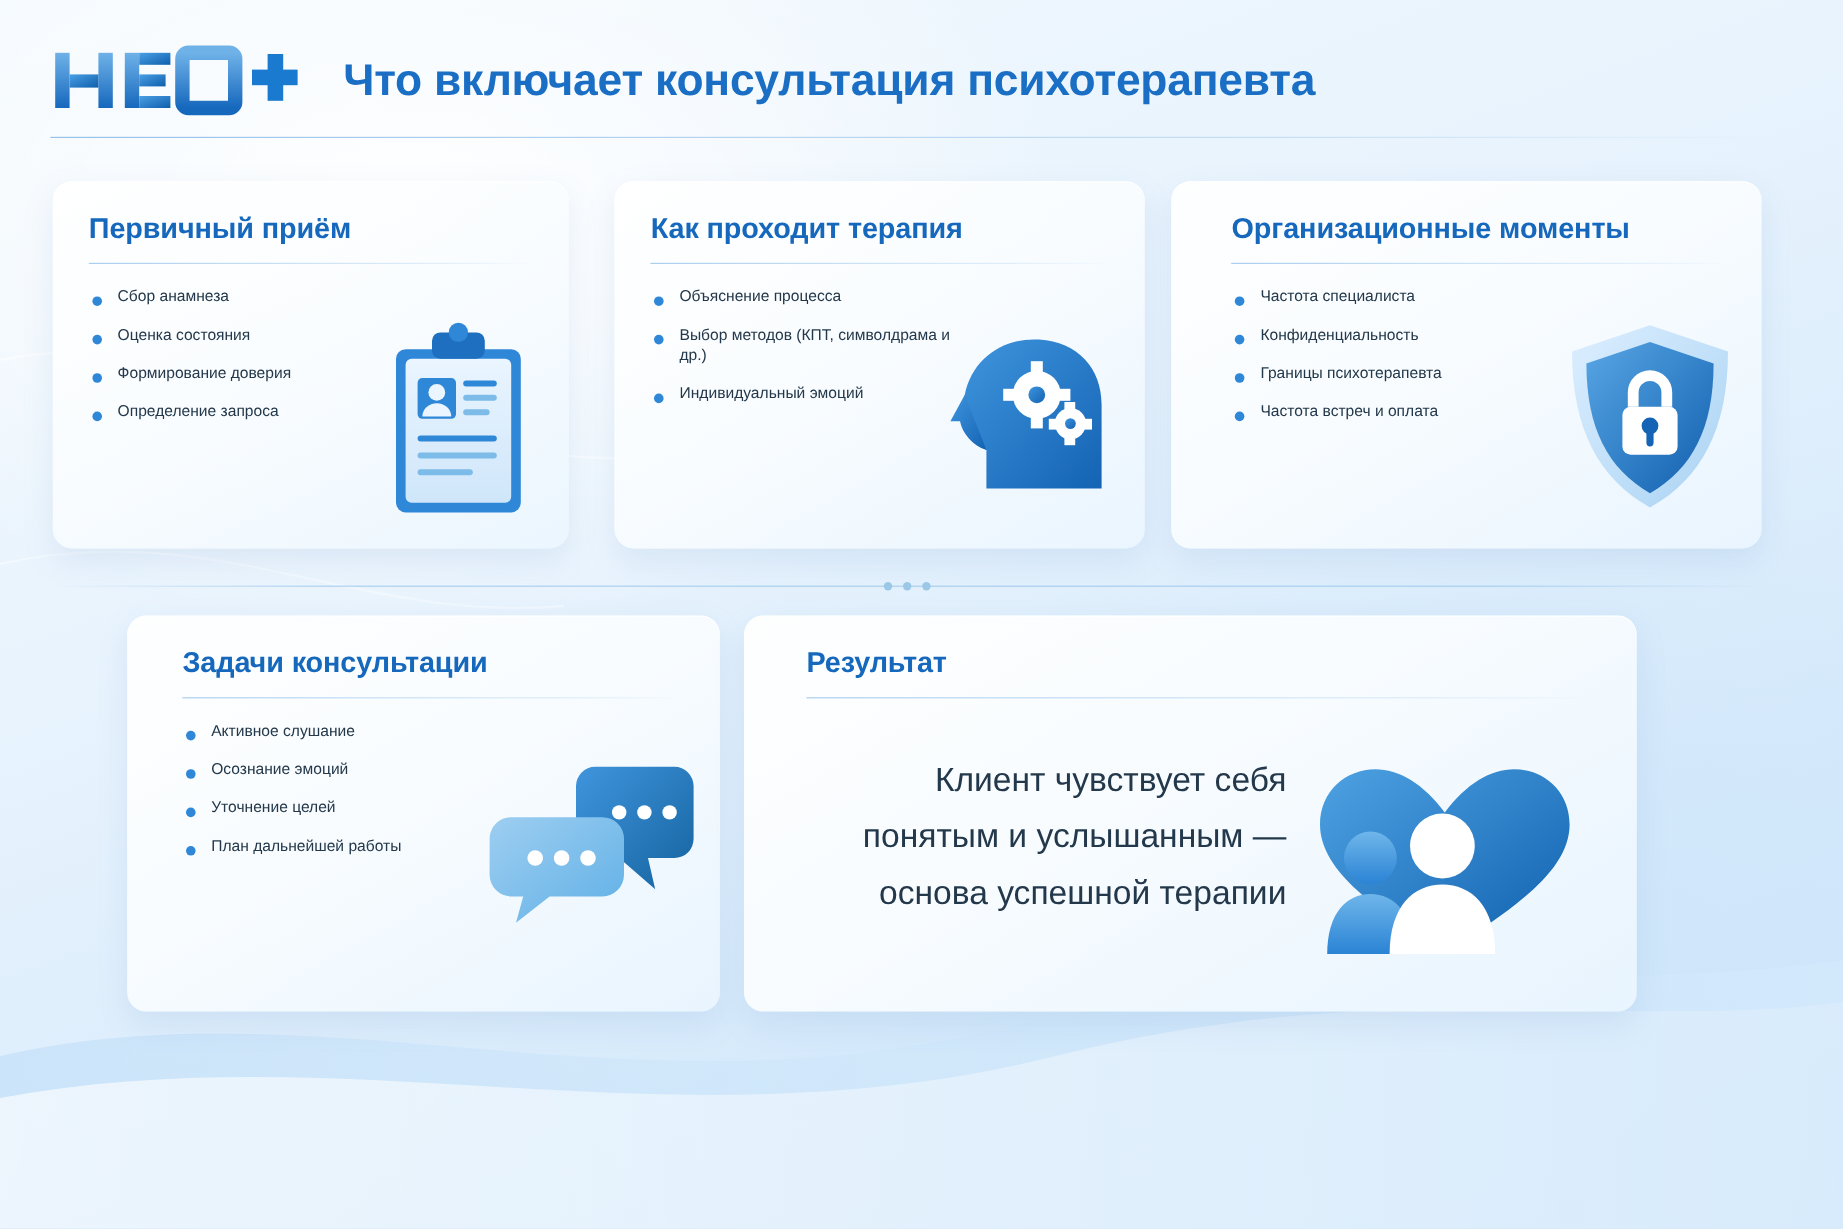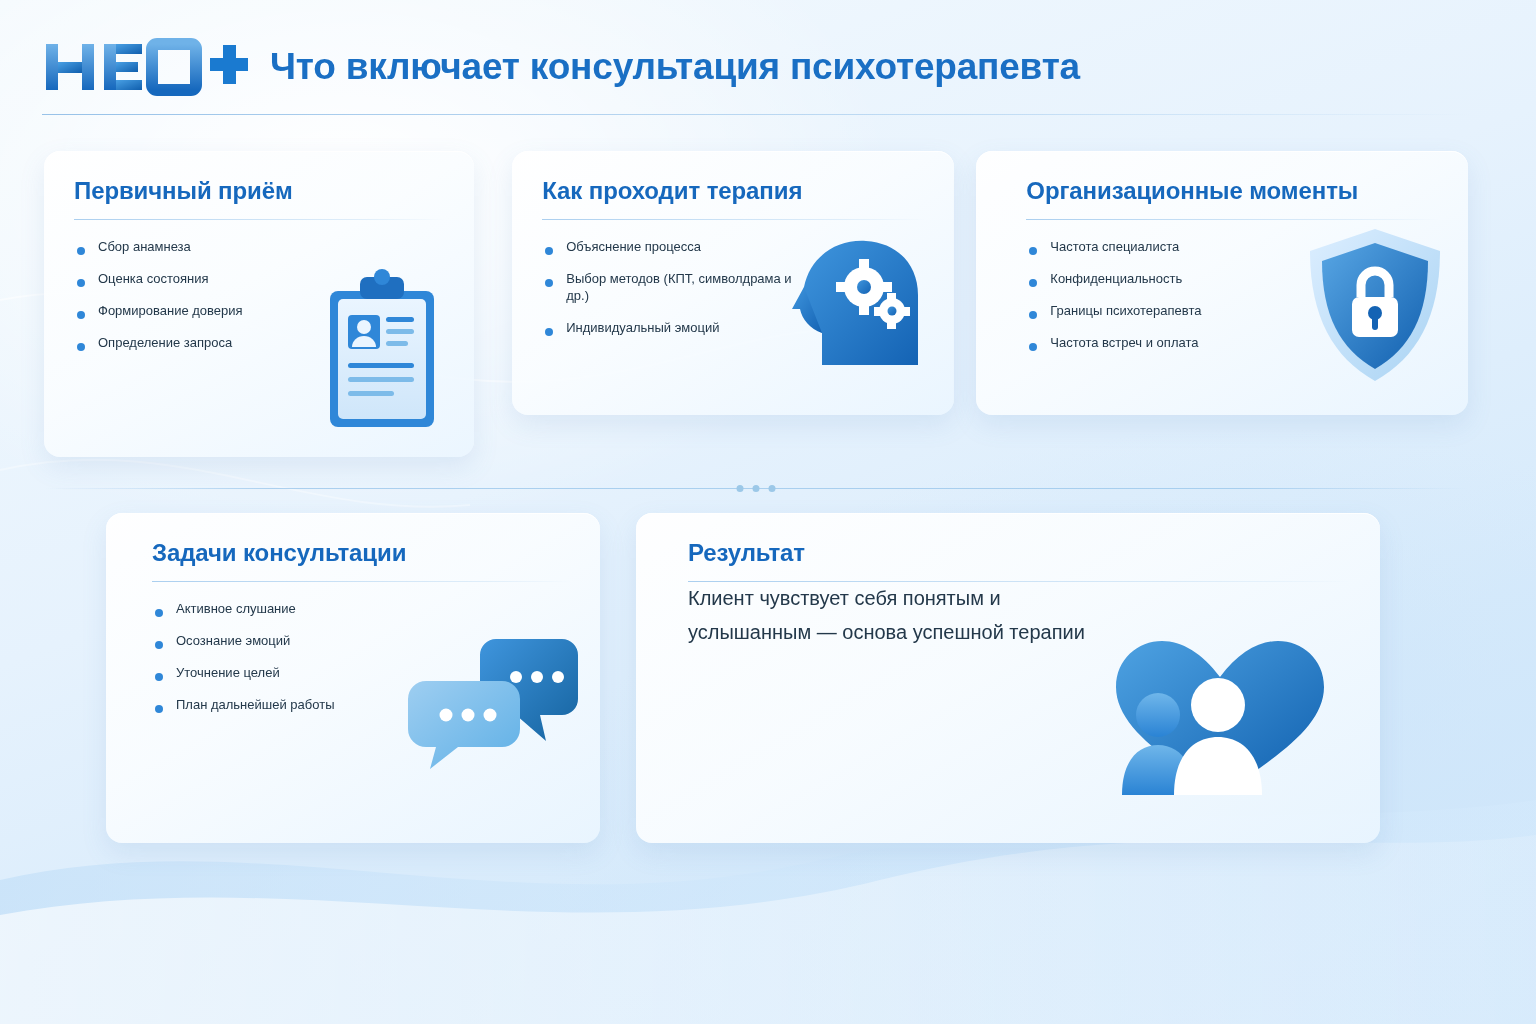--- a/index.html
+++ b/index.html
@@ -38,21 +38,21 @@
     width: 1536px;
     height: 1024px;
     box-sizing: border-box;
     padding: 36px 64px 24px 40px;
   }
 
   
   .header {
     display: flex;
     align-items: center;
-    gap: 18px;
+    gap: 34px;
     padding-left: 2px;
   }
   .logo {
     display: flex;
     align-items: center;
     gap: 2px;
     font-size: 0;
     line-height: 0;
   }
   .page-title {
@@ -119,22 +119,22 @@
     left: 3px;
     top: 9px;
     width: 8px;
     height: 8px;
     border-radius: 50%;
     background: #2f87d8;
   }
 
   
   #card-primary   { width: 436px; height: 306px; }
-  #card-therapy   { width: 448px; height: 264px; margin-left: 16px; }
-  #card-org       { width: 478px; height: 264px; padding-left: 20px; }
+  #card-therapy   { width: 448px; height: 306px; margin-left: 16px; }
+  #card-org       { width: 478px; height: 306px; padding-left: 20px; }
 
   .card-art {
     position: absolute;
     z-index: 1;
     pointer-events: none;
   }
 
   
   .mid-divider {
     position: relative;
@@ -163,35 +163,37 @@
     display: block;
     width: 7px;
     height: 7px;
     border-radius: 50%;
     background: #9cc8e8;
     margin-top: 6px;
   }
 
   .row-bottom {
     display: flex;
-    gap: 36px;
+    gap: 20px;
     margin-top: 16px;
     padding: 0 4px 0 66px;
   }
   #card-tasks  { width: 494px; height: 330px; }
   #card-result { width: 744px; height: 330px; }
 
   #card-tasks .card-inner { padding: 26px 28px 26px 46px; }
   #card-result .card-inner { padding: 26px 30px 26px 52px; }
 
   .result-text {
-    font-size: 20px;
+    margin-top: 44px;
+    font-size: 28px;
     line-height: 1.68;
     color: #23384a;
     max-width: 400px;
+    text-align: right;
   }
 </style>
 </head>
 <body>
 
 <div class="bg"></div>
 
 <svg class="bg-waves" width="1536" height="1024" viewBox="0 0 1536 1024">
   <defs>
     <linearGradient id="wv" x1="0" y1="0" x2="1" y2="0">

